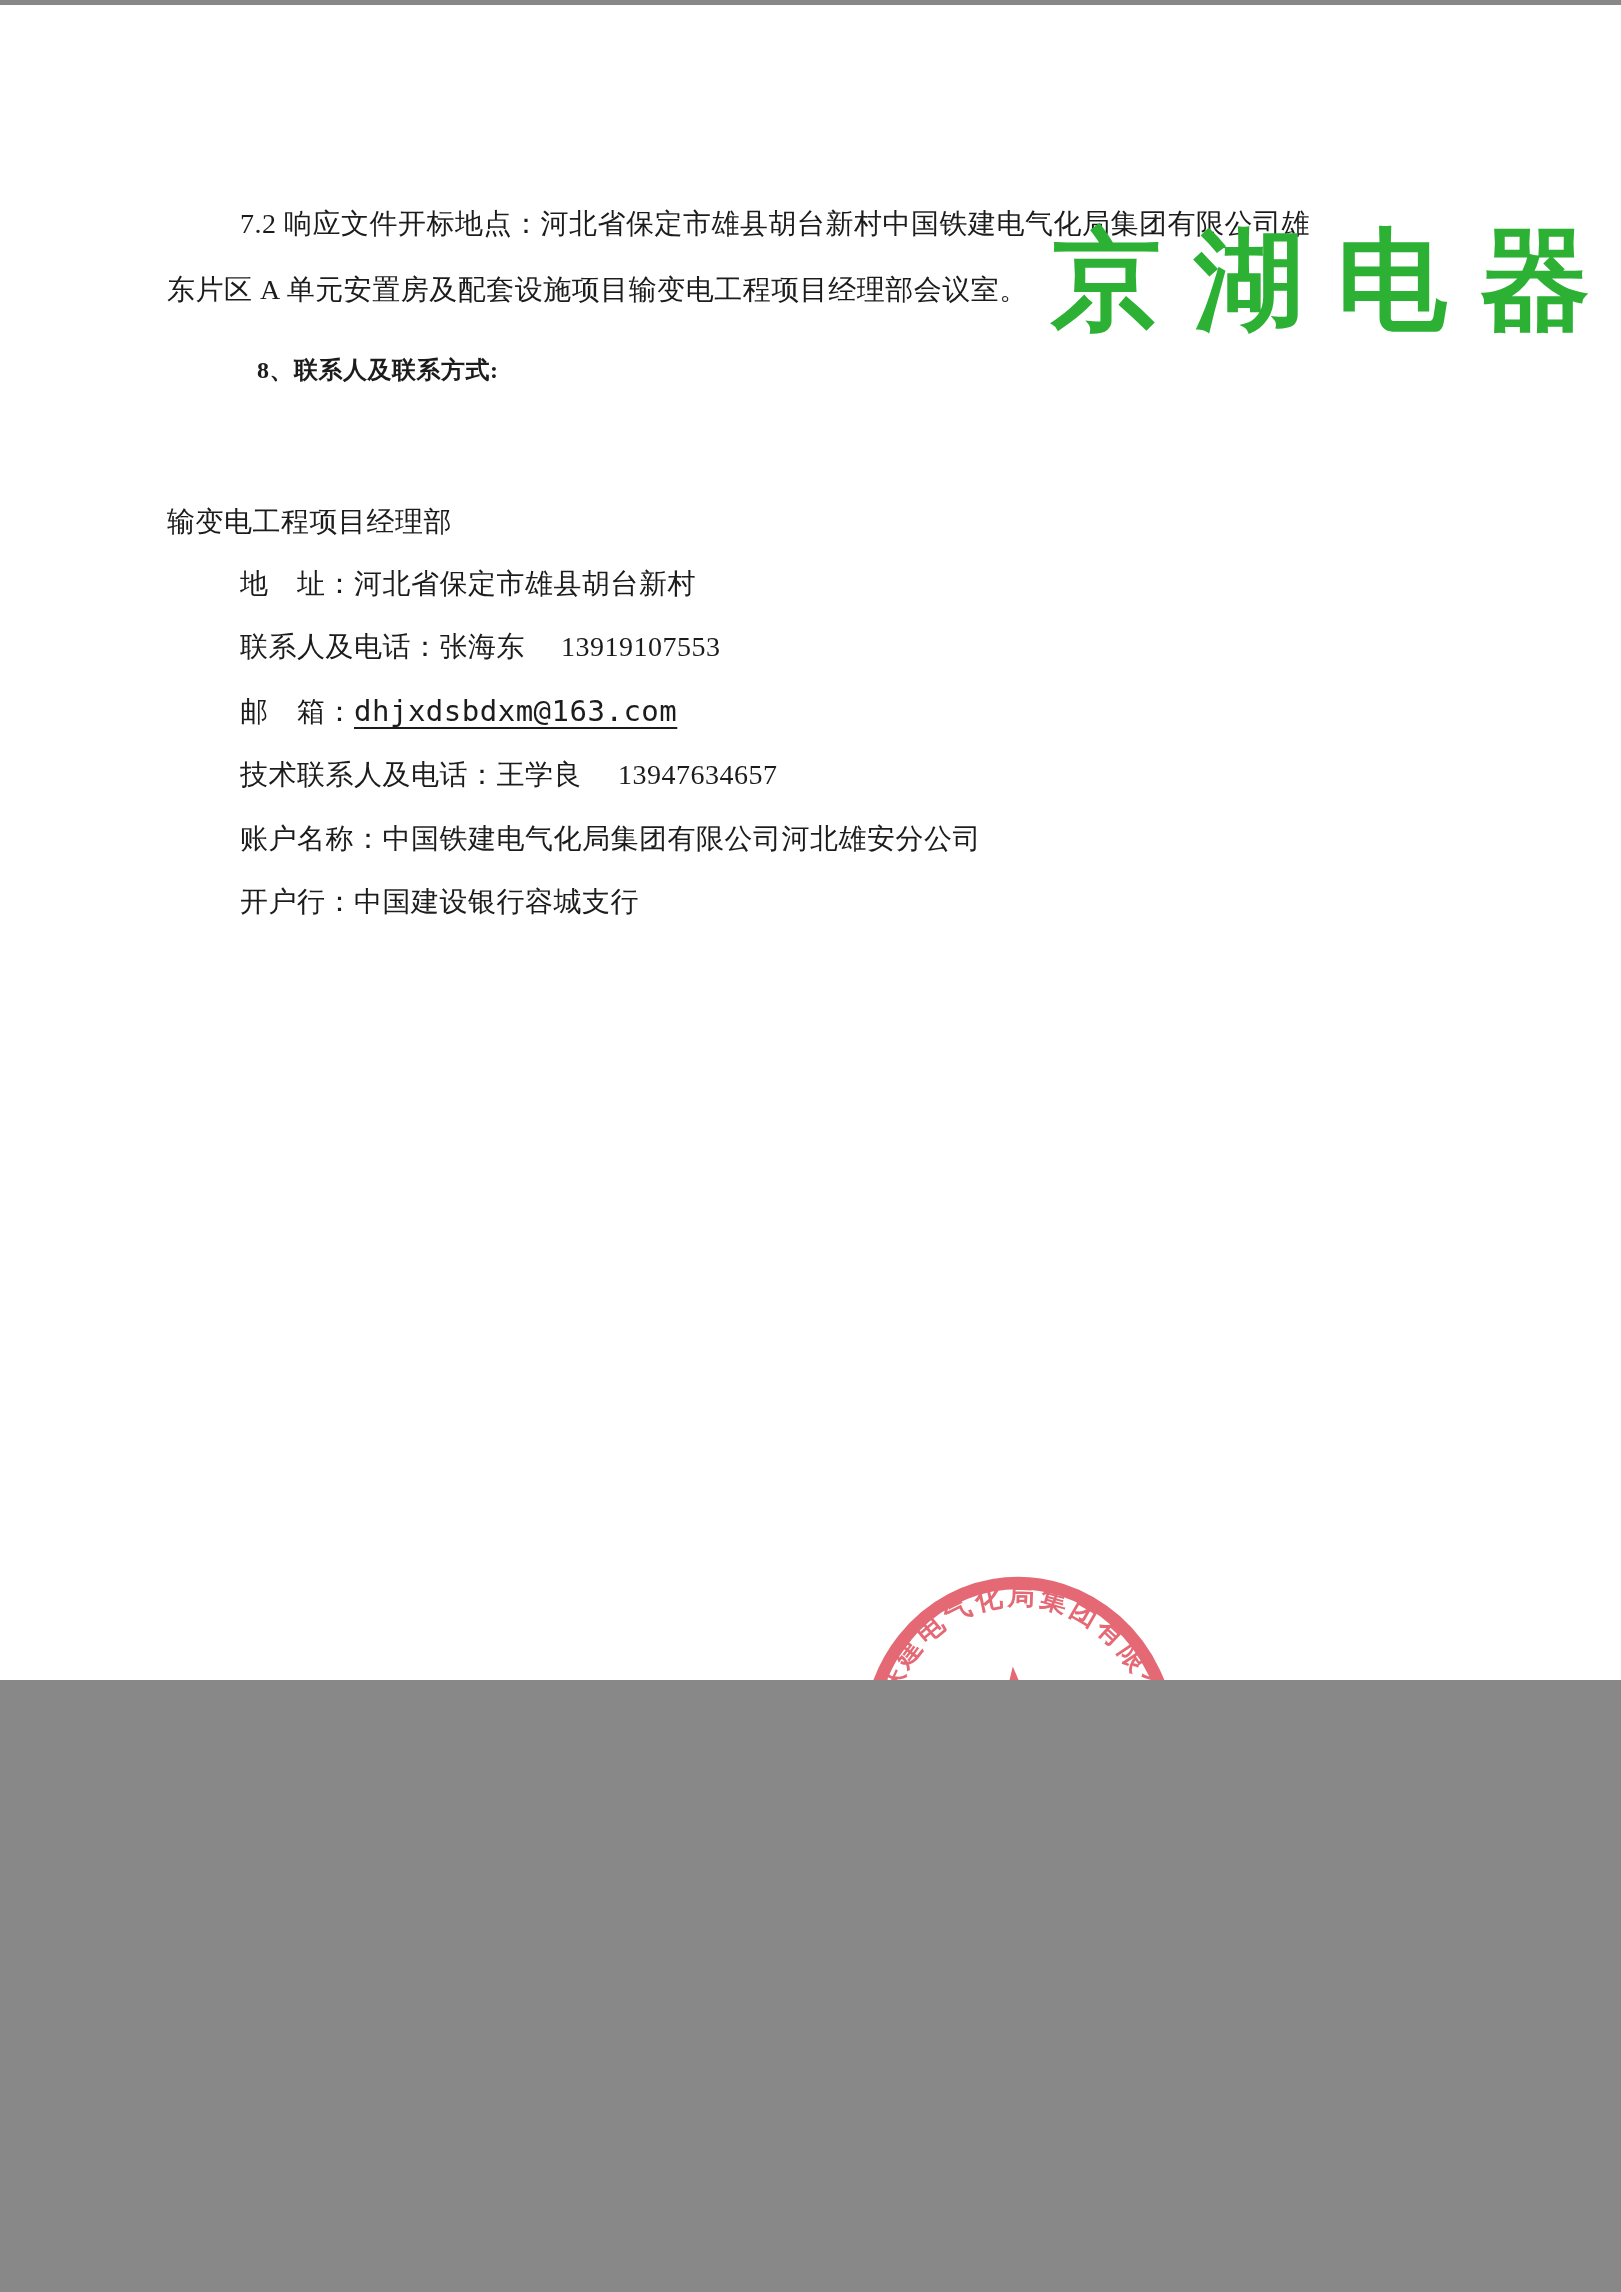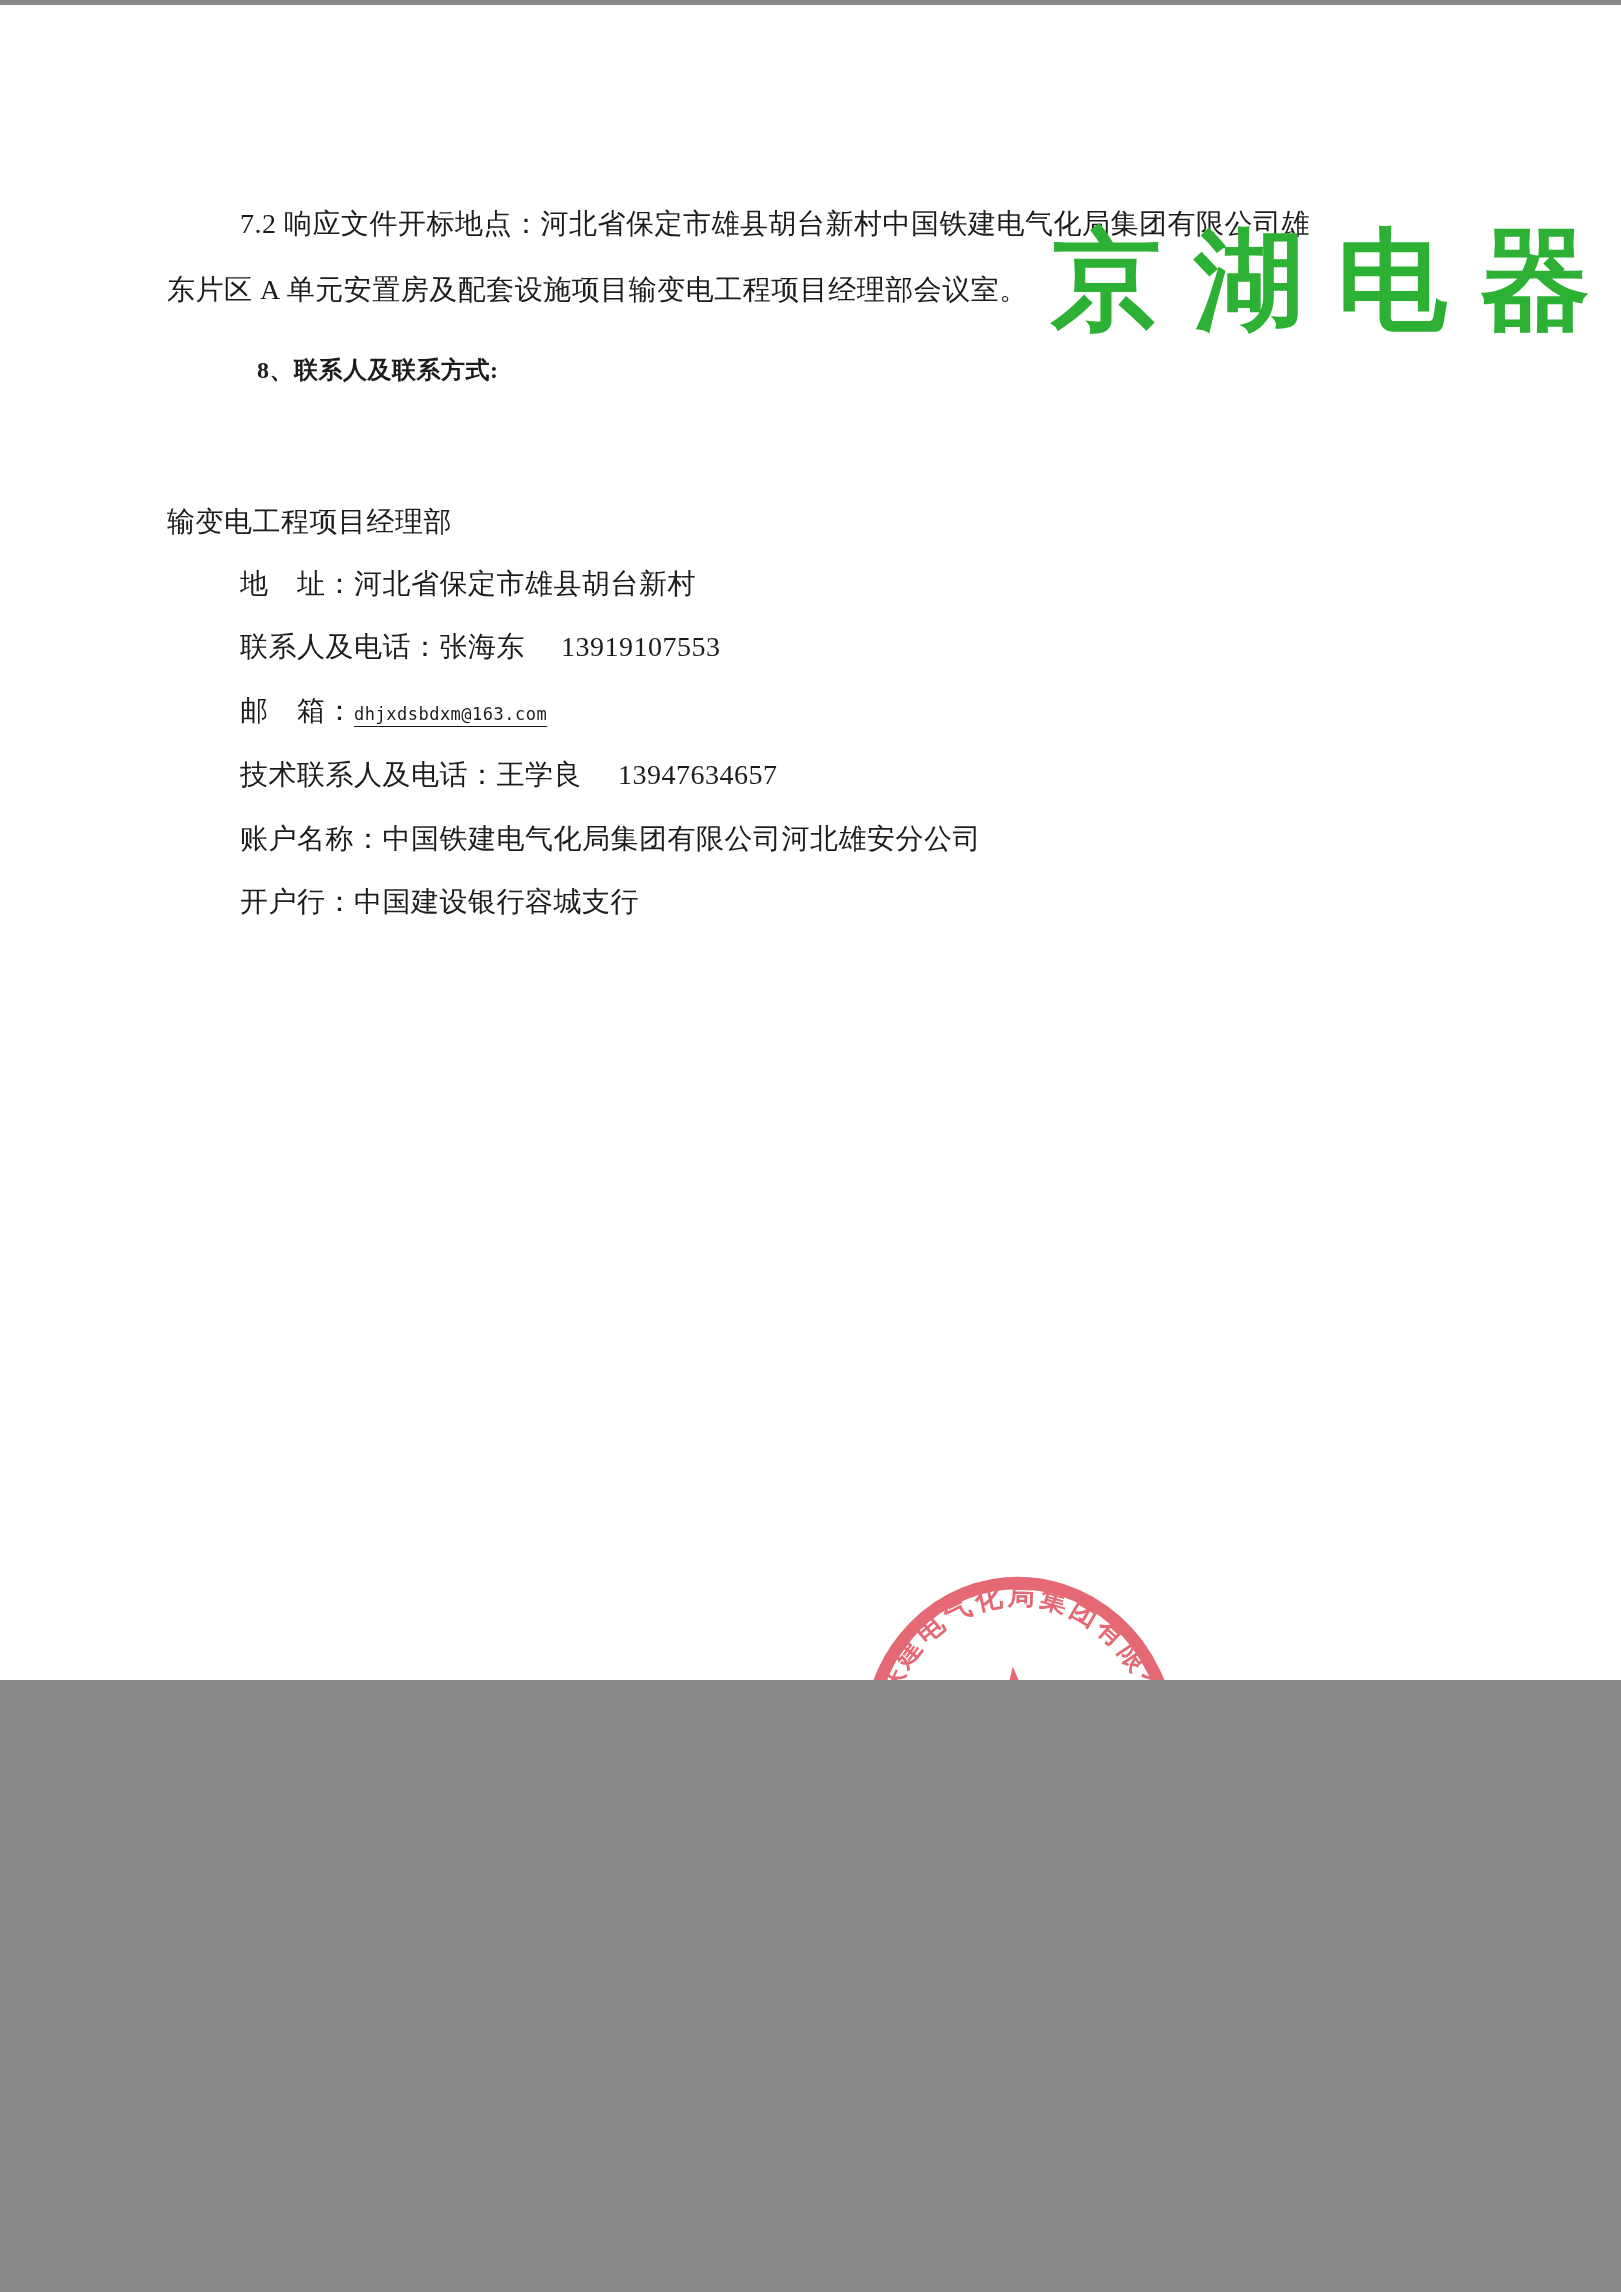--- a/index.html
+++ b/index.html
@@ -29,21 +29,21 @@
   .l5  { top: 499px; }
   .l6  { top: 561px; }
   .l7  { top: 624px; }
   .l8  { top: 688px; }
   .l9  { top: 752px; }
   .l10 { top: 816px; }
   .l11 { top: 879px; }
   .l12 { top: 943px; }
   .email-value {
     font-family: "DejaVu Sans Mono", monospace;
-    font-size: 17px;
+    font-size: 29px;
     text-decoration: underline;
     text-underline-offset: 5.9px;
   }
   .watermark {
     position: absolute;
     top: 220px;
     left: 1051px;
     font-family: "DejaVu Sans", sans-serif;
     font-weight: bold;
     font-size: 110px;

